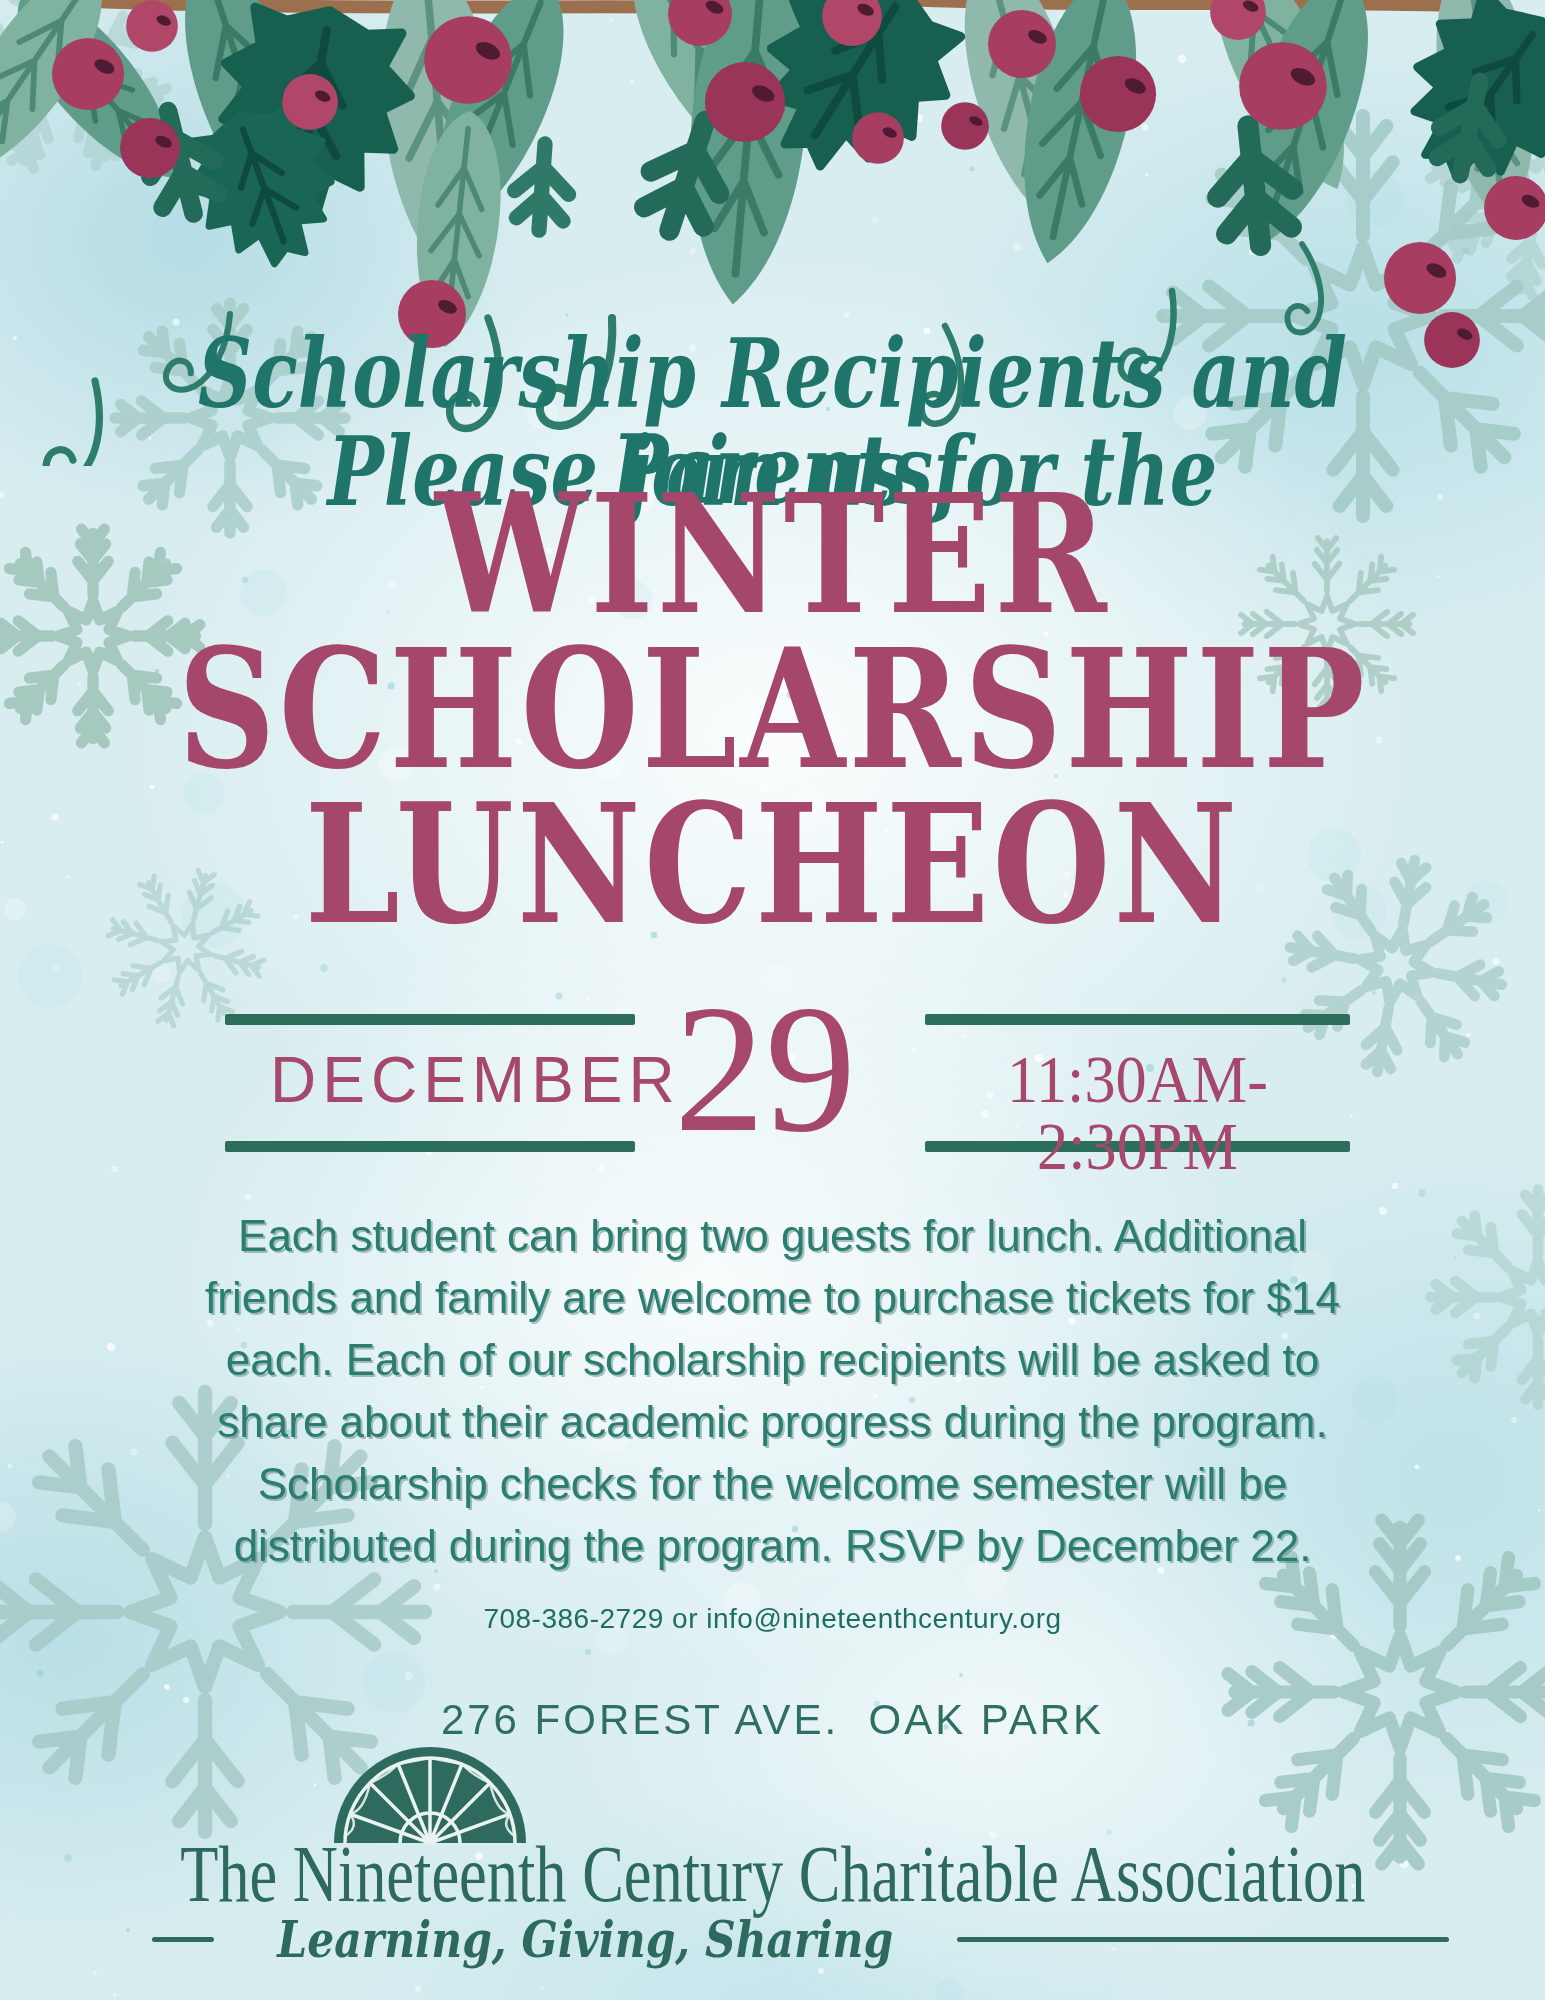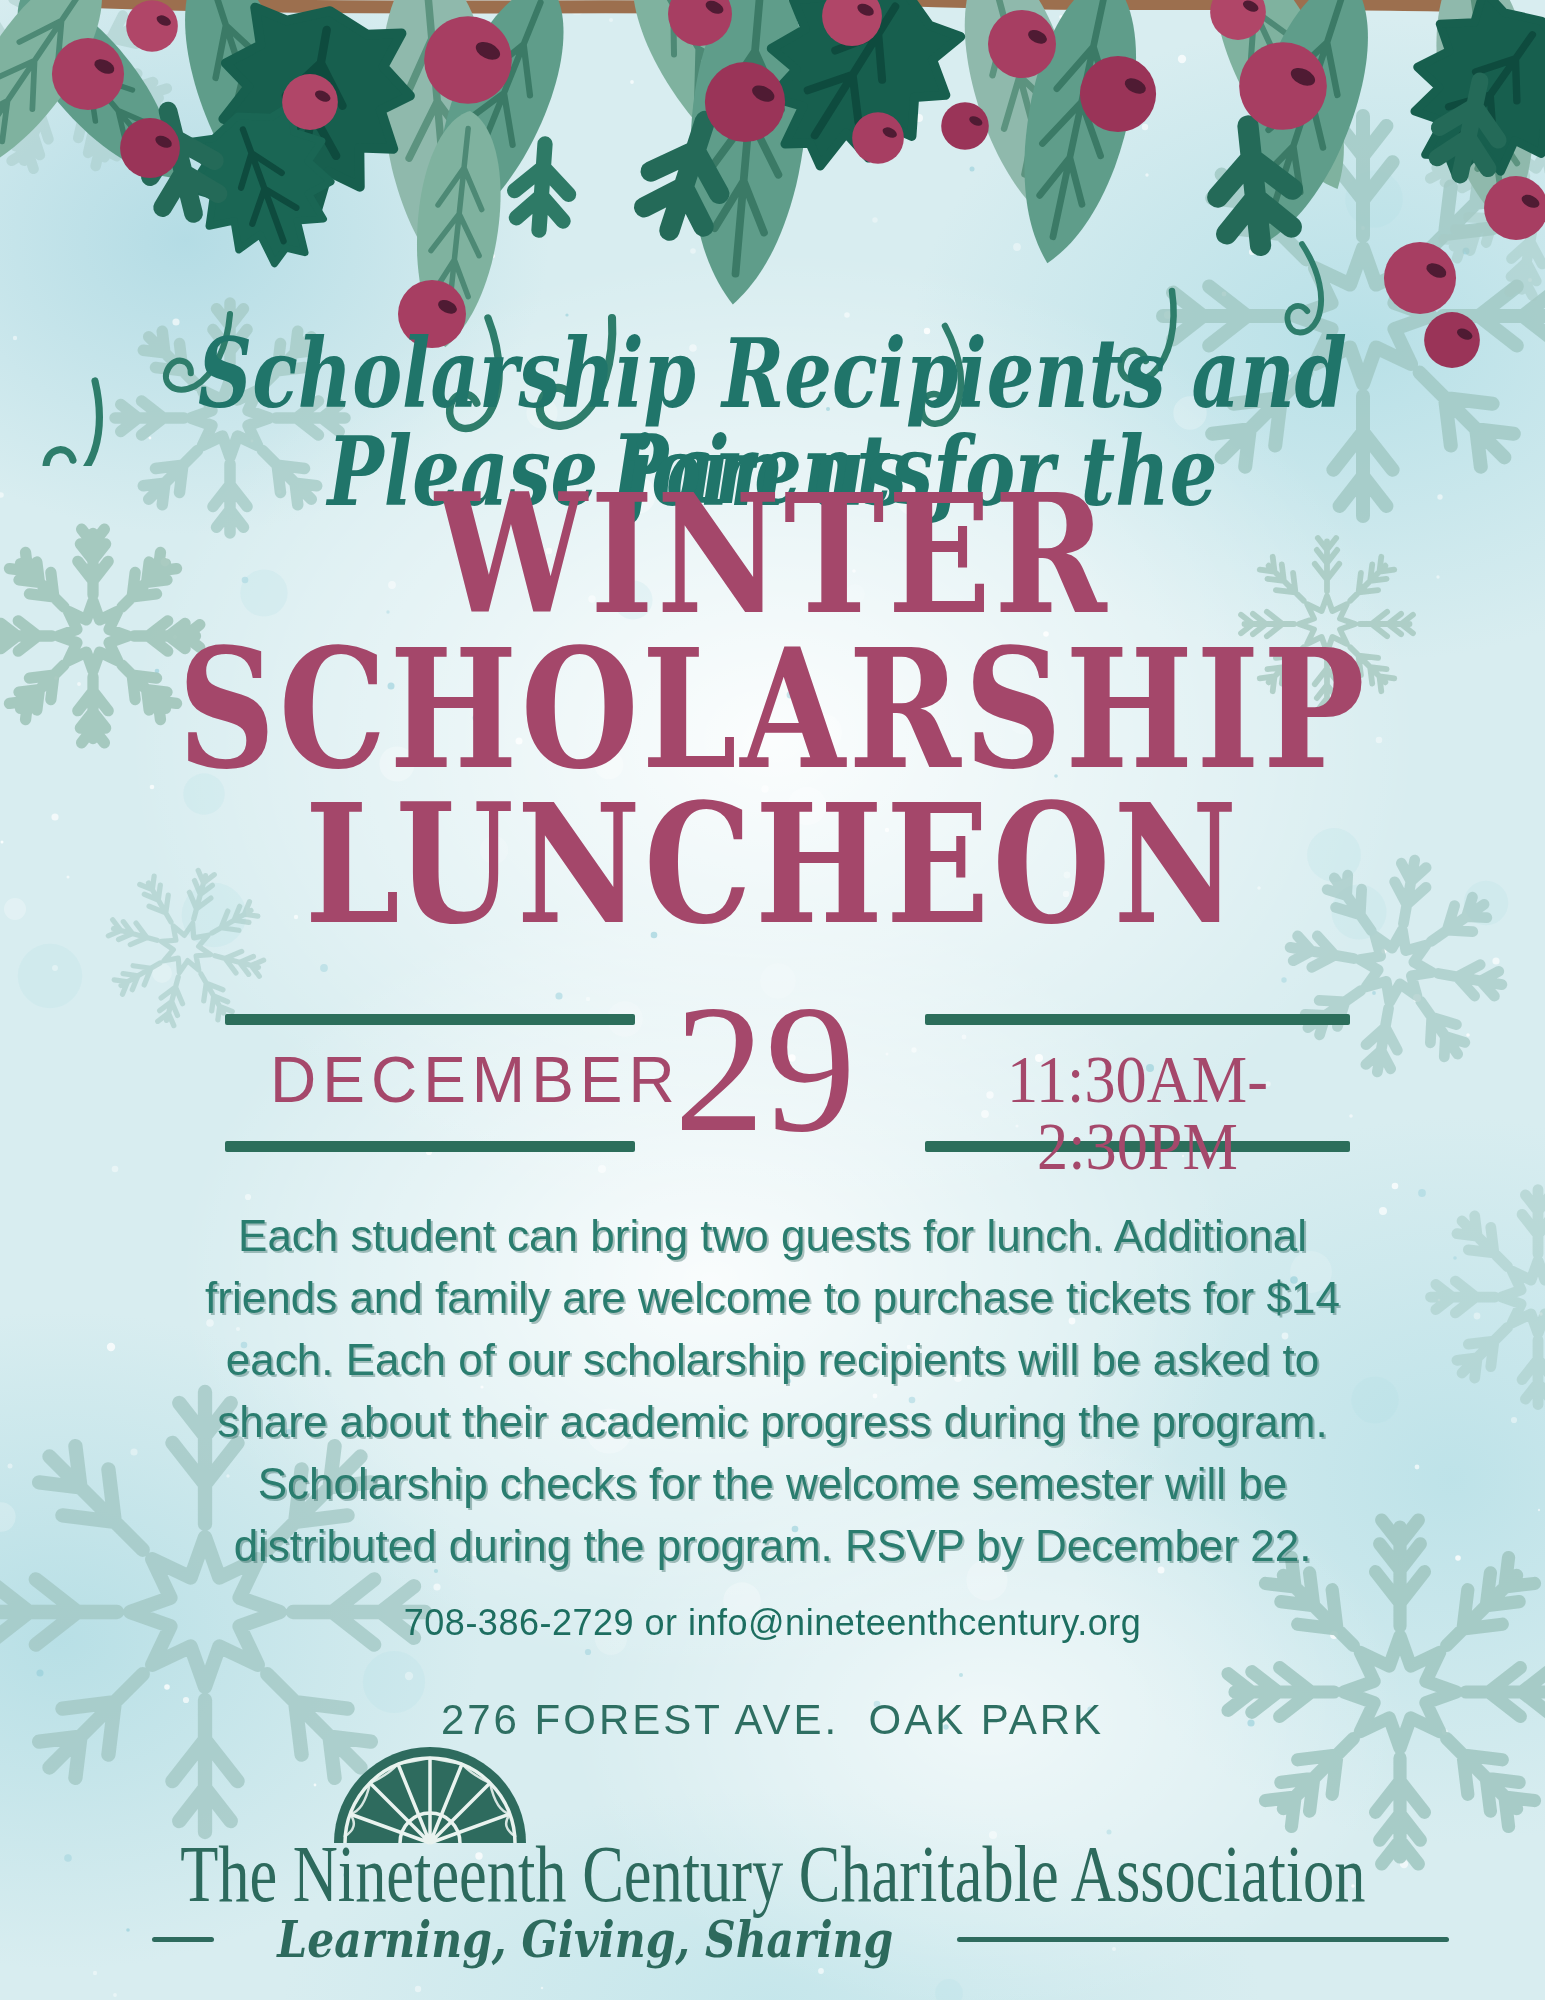--- a/index.html
+++ b/index.html
@@ -33,21 +33,21 @@
 
   .date-month{font-family:Liberation Sans, sans-serif;color:#a5486b;font-size:64px;letter-spacing:6px;margin-left:45px;}
   .date-day{font-family:"Liberation Serif",serif;color:#a5486b;font-size:182px;}
   .date-time{font-family:"Liberation Serif",serif;color:#a5486b;font-size:67px;}
   .date-time .sx{transform:scaleX(.93);}
 
   .body-text{position:absolute;left:0;right:0;top:1205px;text-align:center;
     font-size:44px;line-height:62px;color:#2a7d6f;
     text-shadow:2px 2px 0 rgba(17,77,67,.33);}
 
-  .contact{font-size:36px;color:#1d6e60;letter-spacing:.5px;}
+  .contact{font-size:28px;color:#1d6e60;letter-spacing:.5px;}
   .address{font-size:42px;color:#2e6f62;letter-spacing:3px;white-space:pre;}
 
   .org-name{font-family:"Liberation Serif",serif;color:#2d6a5d;font-size:80px;}
   .org-name .sx{transform:scaleX(.78);}
 
   .tagline-row{position:absolute;left:152px;right:96px;top:1912px;height:54px;
     display:flex;align-items:center;gap:9px;}
   .tag-dash{width:62px;height:5px;background:#2e6b5e;border-radius:3px;flex:none;}
   .tag-line{flex:1;height:5px;background:#2e6b5e;border-radius:3px;}
   .tagline-text{font-family:"DejaVu Serif",serif;font-style:italic;font-weight:bold;

